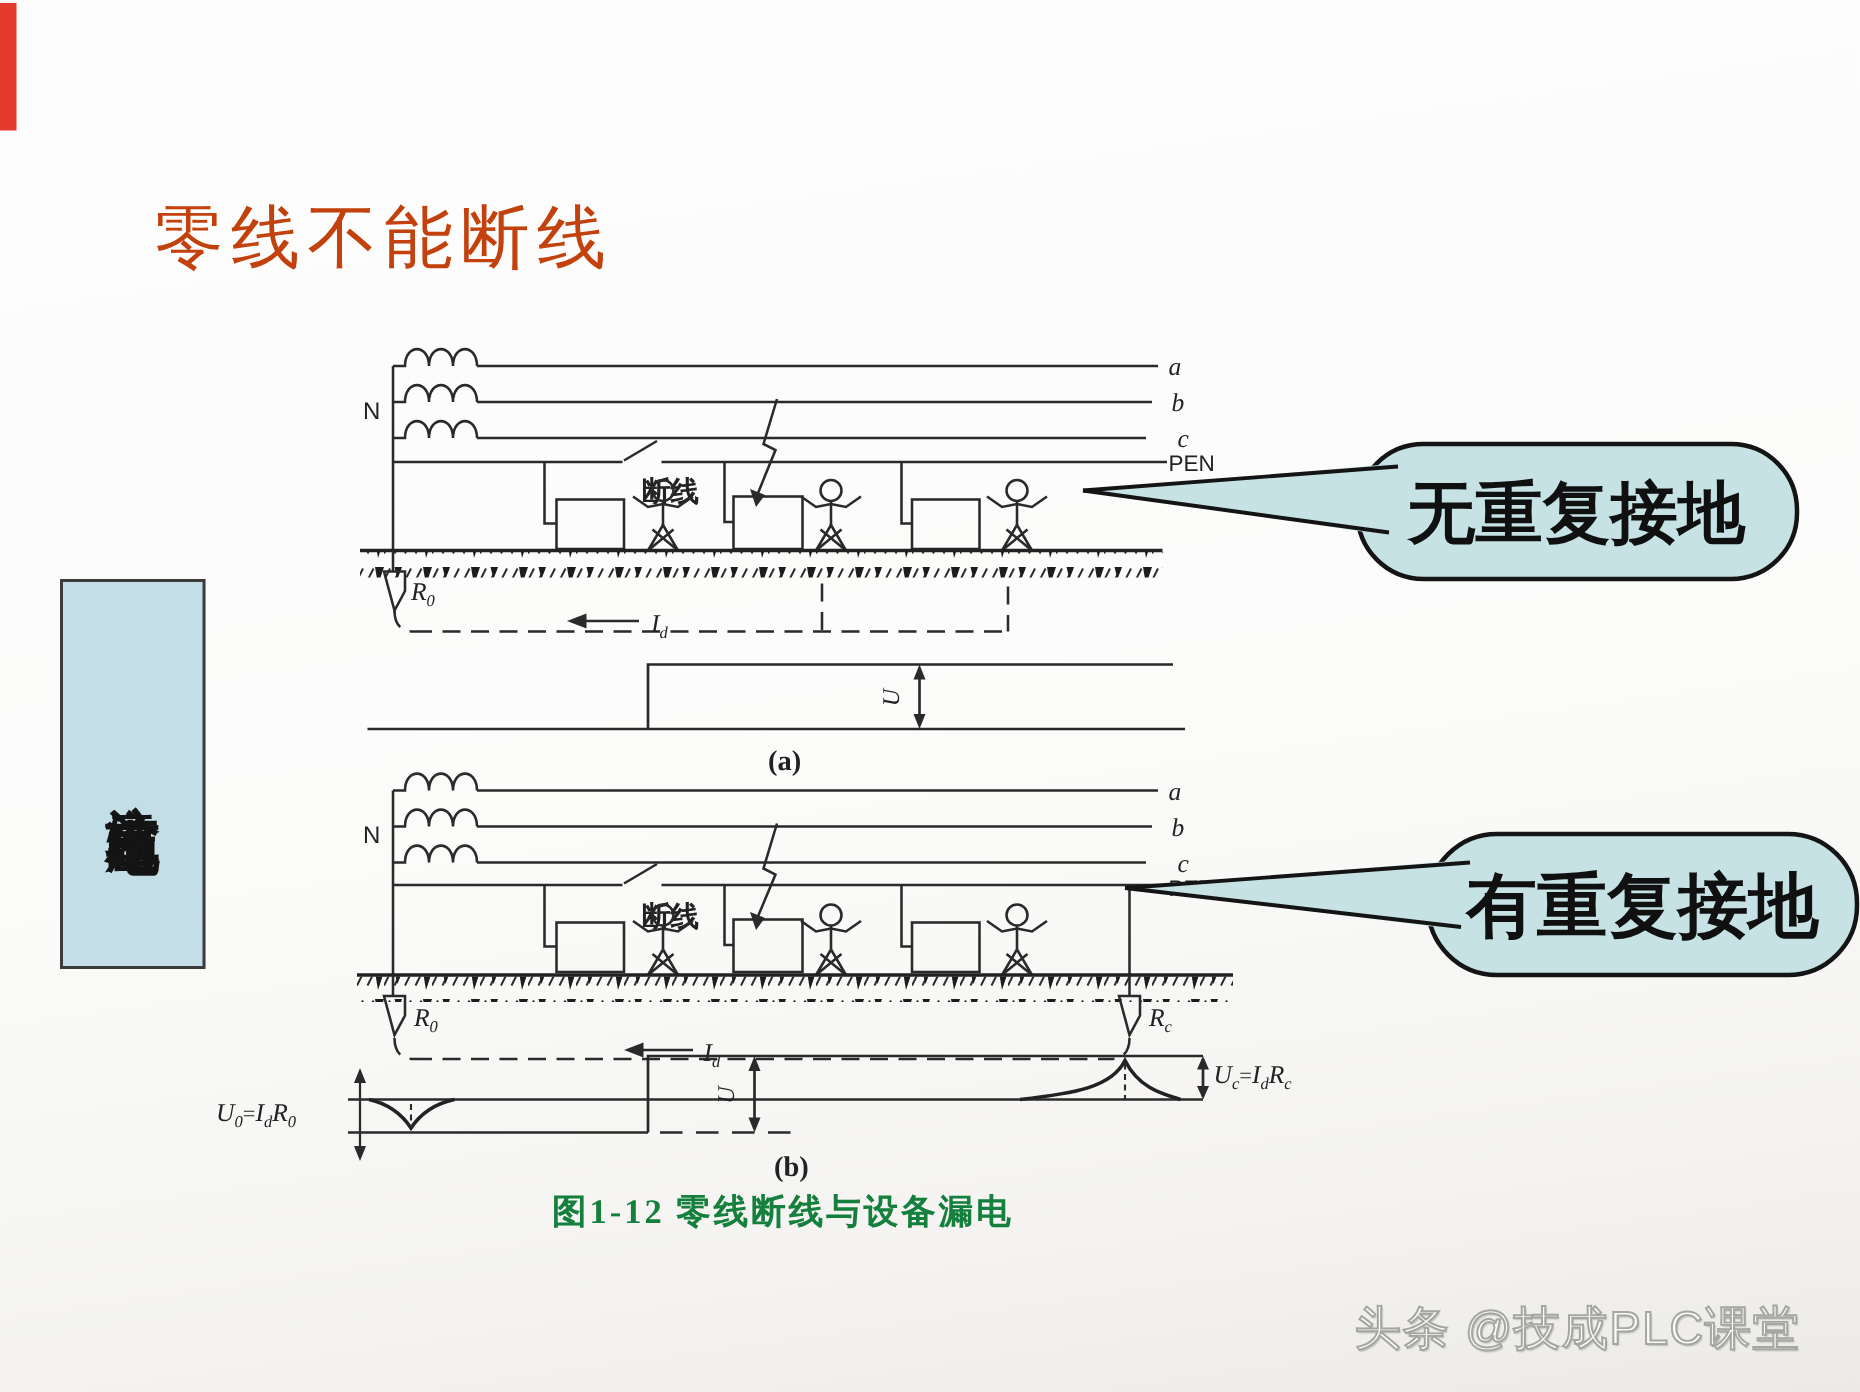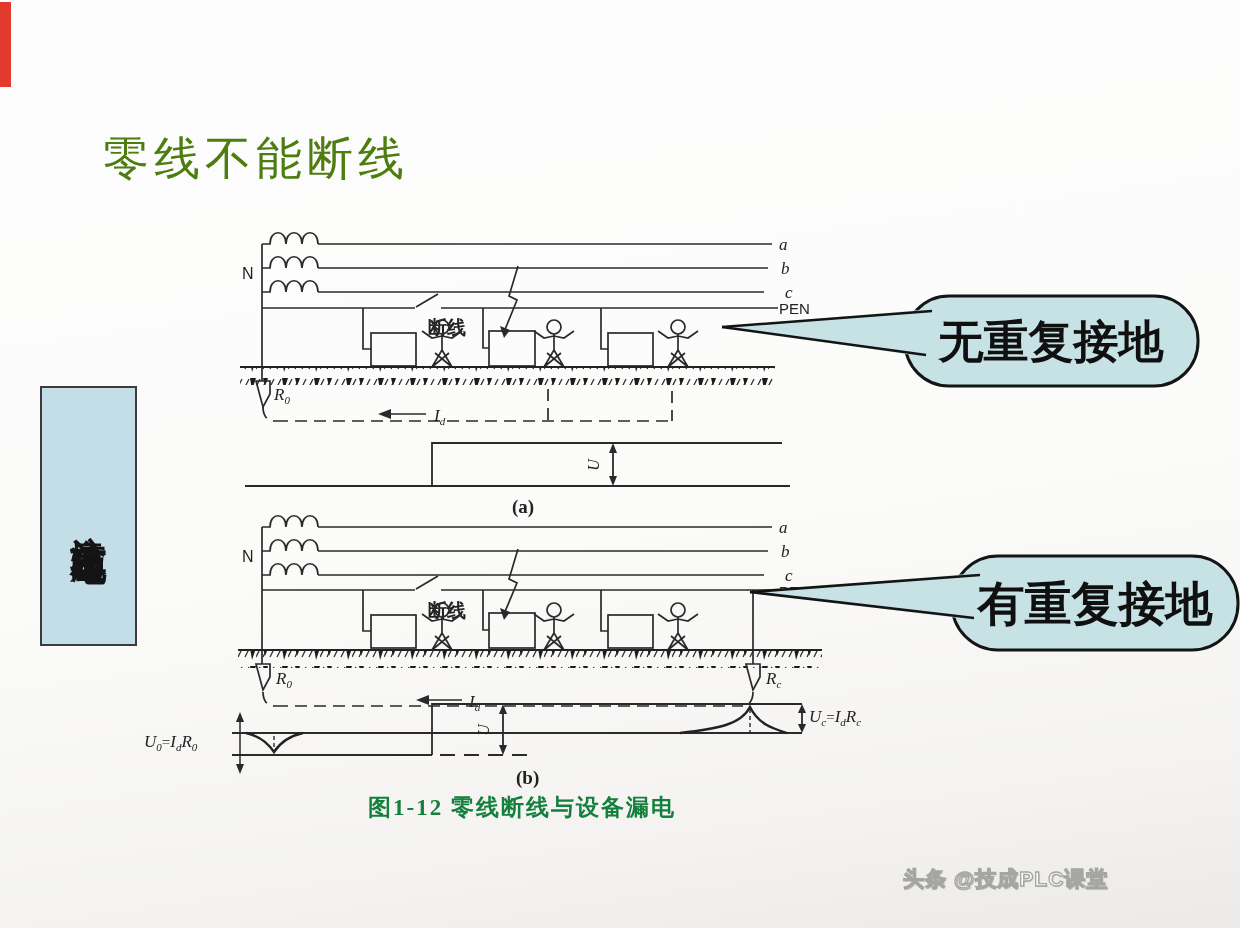--- a/index.html
+++ b/index.html
@@ -3,33 +3,33 @@
 <meta charset="utf-8">
 <style>
   html,body{margin:0;padding:0;}
   body{
     width:1240px;height:928px;position:relative;overflow:hidden;
     background:linear-gradient(172deg,#fdfdfd 0%,#fbfbfa 55%,#f4f3f1 84%,#ebeae8 100%);
     font-family:"Liberation Serif",serif;color:#1a1a1a;
   }
   .abs{position:absolute;}
   .red-bar{left:0;top:2px;width:11px;height:85px;background:#e23b2e;}
-  .title{left:103px;top:128px;font-size:46px;letter-spacing:5px;color:#4d7c0f;font-weight:500;}
+  .title{left:103px;top:128px;font-size:46px;letter-spacing:5px;color:#c2410c;font-weight:500;}
   .note-box{
     left:40px;top:386px;width:97px;height:260px;box-sizing:border-box;
     background:#c4dee7;border:2px solid #3c3c3c;
     display:flex;align-items:center;justify-content:center;
   }
   .note-text{
     writing-mode:vertical-rl;text-orientation:upright;
     font-size:36px;letter-spacing:3px;font-weight:600;color:#141414;line-height:1;
   }
   .caption{left:368px;top:792px;font-size:23px;font-weight:bold;letter-spacing:2px;color:#15803d;}
   .watermark{
-    left:903px;top:865px;font-size:21px;font-weight:bold;letter-spacing:1px;
+    left:903px;top:865px;font-size:31px;font-weight:normal;letter-spacing:1px;
     font-family:"Liberation Sans",sans-serif;
     color:#fbfbf9;-webkit-text-stroke:1.3px #a5a5a3;text-shadow:1px 1px 1px #bdbdbb;
   }
   svg{position:absolute;left:0;top:0;}
   .wire{stroke:#2a2a2a;stroke-width:1.7;fill:none;}
   .wire-thick{stroke:#222;stroke-width:2.2;fill:none;}
   .dash{stroke:#2a2a2a;stroke-width:1.7;fill:none;stroke-dasharray:12 7;}
   .dash-long{stroke:#2a2a2a;stroke-width:1.8;fill:none;stroke-dasharray:15 9;}
   .dash-fine{stroke:#2a2a2a;stroke-width:1.4;fill:none;stroke-dasharray:4 3;}
   .graph{stroke:#2a2a2a;stroke-width:1.8;fill:none;}

